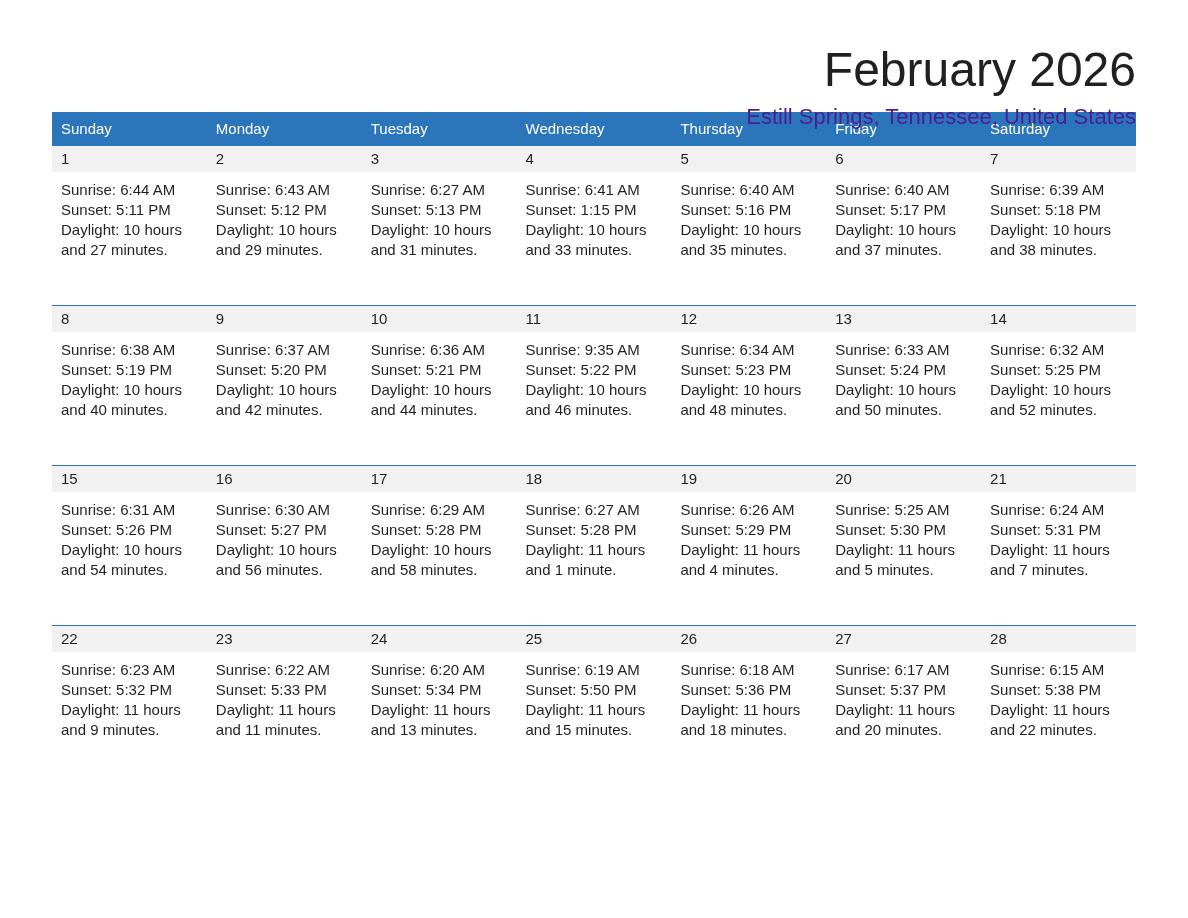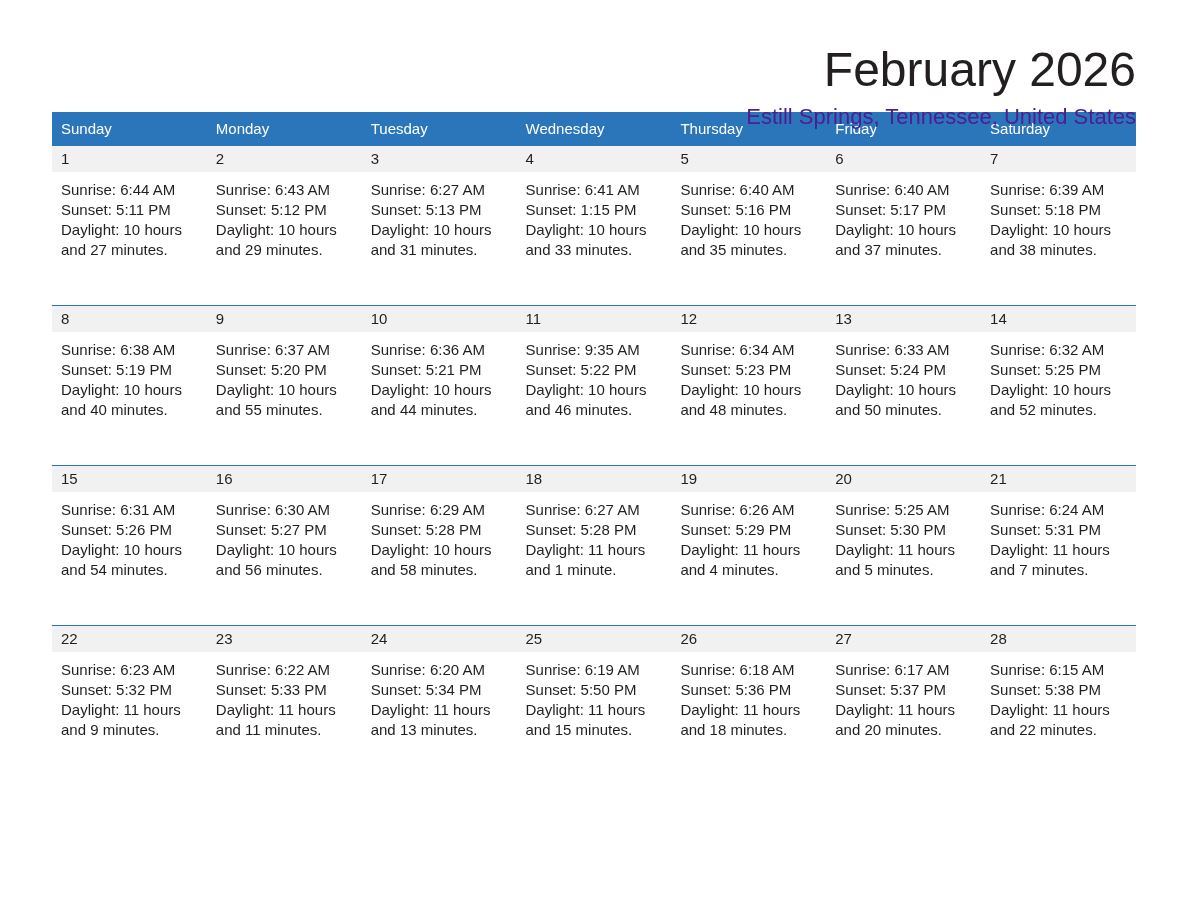--- a/index.html
+++ b/index.html
@@ -235,21 +235,21 @@
           </div>
         </div>
           </td>
         <td>
             <div class="daycell">
           <div class="daynum-bar">9</div>
           <div class="daytext">
             <div>Sunrise: 6:37 AM</div>
             <div>Sunset: 5:20 PM</div>
             <div>Daylight: 10 hours</div>
-            <div>and 55 minutes.</div>
+            <div>and 42 minutes.</div>
           </div>
         </div>
           </td>
         <td>
             <div class="daycell">
           <div class="daynum-bar">10</div>
           <div class="daytext">
             <div>Sunrise: 6:36 AM</div>
             <div>Sunset: 5:21 PM</div>
             <div>Daylight: 10 hours</div>

